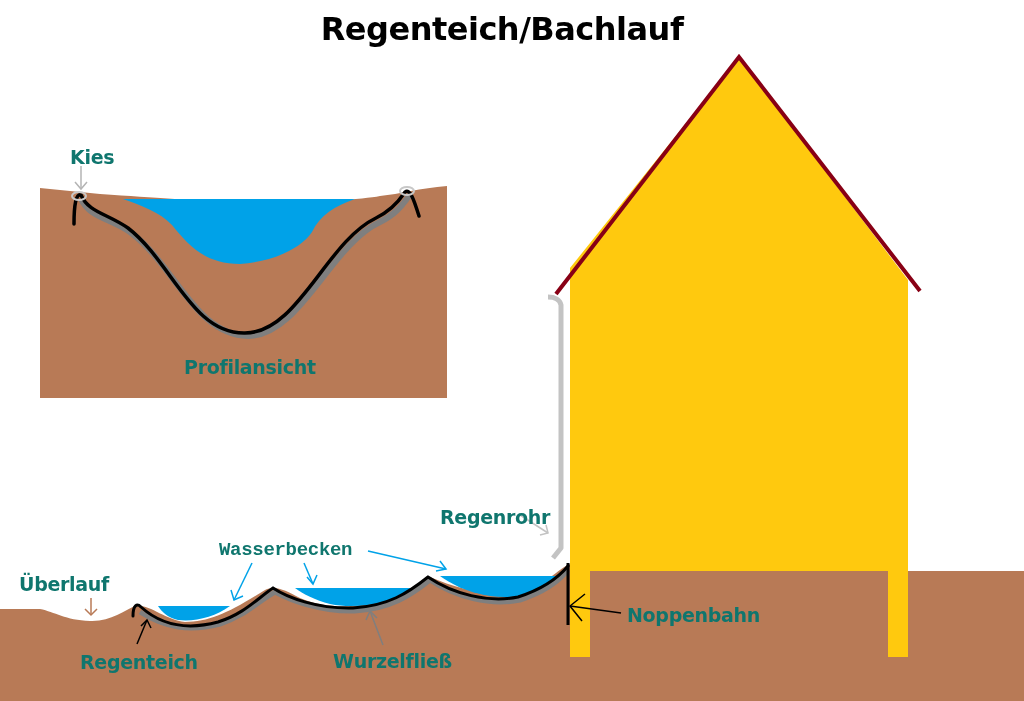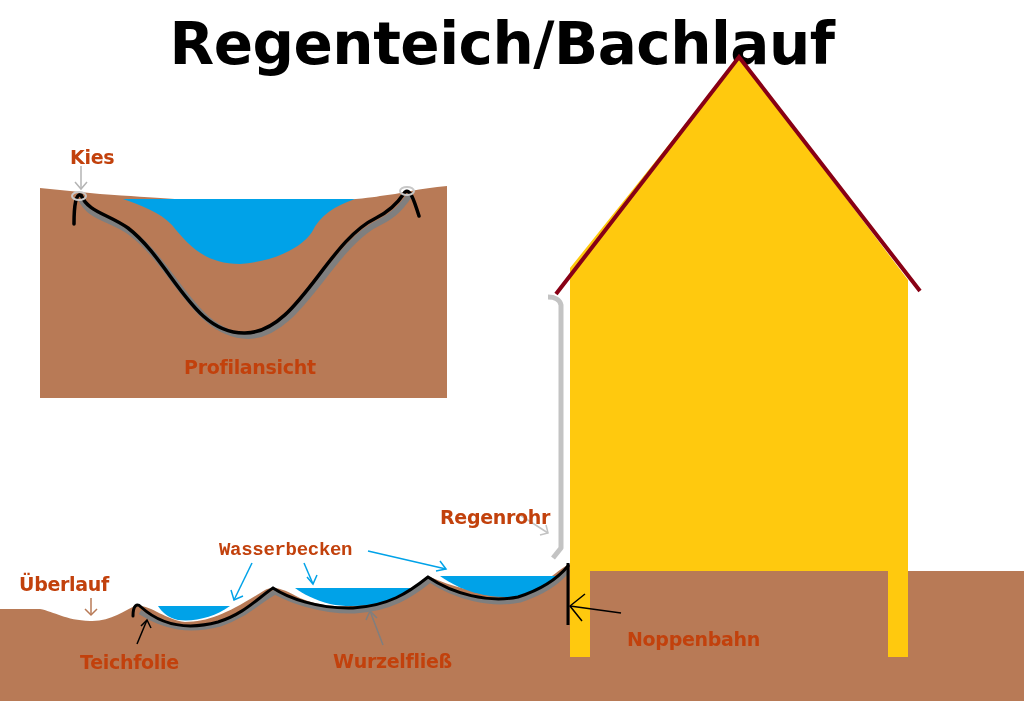--- a/index.html
+++ b/index.html
@@ -1,21 +1,21 @@
 <!DOCTYPE html>
 <html><head>
 <meta charset="utf-8">
 <style>
   html, body { margin: 0; padding: 0; background: #ffffff; }
   body { width: 1024px; height: 701px; position: relative; overflow: hidden;
          font-family: "DejaVu Sans", "Liberation Sans", sans-serif; }
   .title { position: absolute; left: 0; top: 10px; width: 1004px; text-align: center;
-           font-size: 58px; font-weight: bold; color: #000; letter-spacing: -0.5px; }
+           font-size: 32px; font-weight: bold; color: #000; letter-spacing: -0.5px; }
   svg.scene { position: absolute; left: 0; top: 0; }
-  .lbl { position: absolute; font-weight: bold; font-size: 19px; color: #c2410c; white-space: nowrap;
+  .lbl { position: absolute; font-weight: bold; font-size: 19px; color: #0f766e; white-space: nowrap;
          letter-spacing: -0.3px; }
 </style>
 </head>
 <body>
 
 <div class="title">Regenteich/Bachlauf</div>
 
 <svg class="scene" width="1024" height="701" viewBox="0 0 1024 701">
 
   <g>
@@ -78,15 +78,15 @@
     <line x1="621" y1="613" x2="570" y2="606"></line>
     <polyline points="585,594 570,606 582,621"></polyline>
   </g>
 </svg>
 
 <div class="lbl" style="left:70px; top:146px;">Kies</div>
 <div class="lbl" style="left:184px; top:356px;">Profilansicht</div>
 <div class="lbl" style="left:440px; top:506px;">Regenrohr</div>
 <div class="lbl" style="left:219px; top:539px;font-family:Liberation Mono, monospace;">Wasserbecken</div>
 <div class="lbl" style="left:19px; top:573px;">Überlauf</div>
-<div class="lbl" style="left:80px; top:651px;">Teichfolie</div>
+<div class="lbl" style="left:80px; top:651px;">Regenteich</div>
 <div class="lbl" style="left:333px; top:650px;">Wurzelfließ</div>
-<div class="lbl" style="left:627px; top:604px;margin-top:24px;">Noppenbahn</div>
+<div class="lbl" style="left:627px; top:604px;">Noppenbahn</div>
 
 </body></html>

